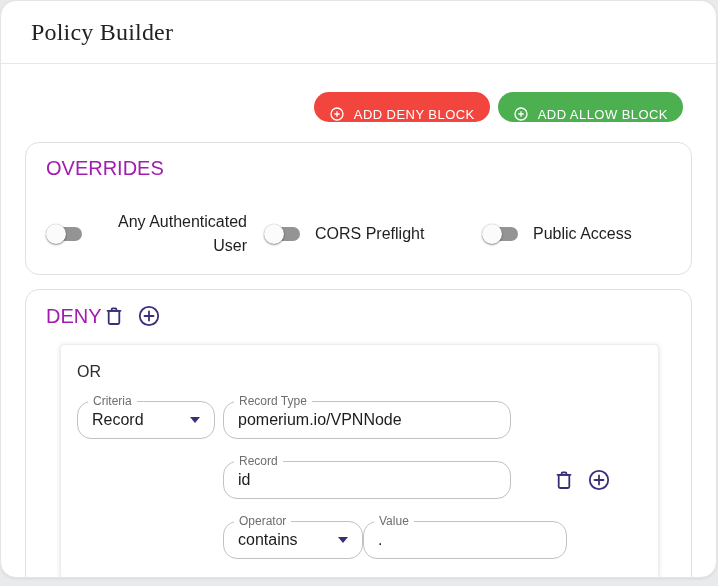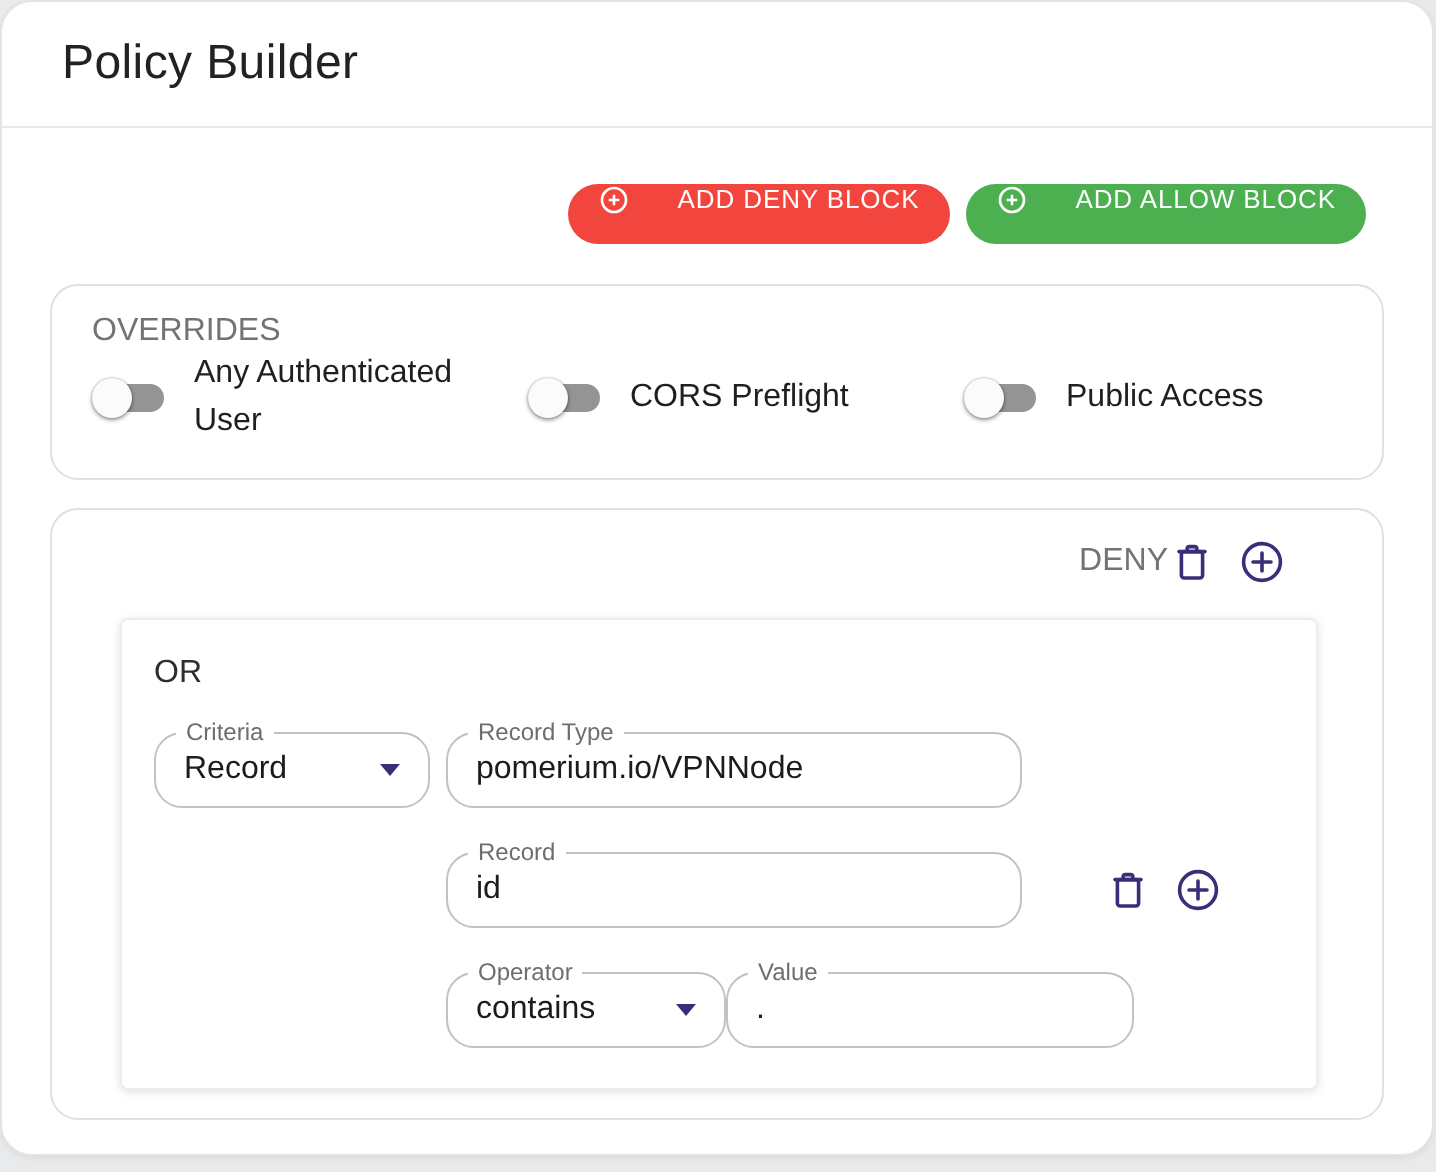--- a/index.html
+++ b/index.html
@@ -22,73 +22,74 @@
   }
   .card-header {
     height:63px;
     border-bottom:1px solid #e8e8e8;
     display:flex; align-items:center;
     padding:0 30px;
   }
   .card-header .title {
     font-size:24px; font-weight:500; color:#222222;
     letter-spacing:0.2px;
+    font-family:Liberation Serif, serif;
   }
   .content { padding:28px 24px 0; }
 
   
   .actions { display:flex; justify-content:flex-end; gap:8px; padding-right:9px; }
   .btn {
-    display:inline-flex; align-items:flex-start; gap:24px;
+    display:inline-flex; align-items:flex-end; gap:9px;
     height:30px; padding:0 15px;
     border:none; border-radius:15px;
     color:#ffffff; font-family:inherit;
     font-size:13px; font-weight:500; letter-spacing:0.45px;
     cursor:pointer; white-space:nowrap;
   }
   .btn svg { width:16px; height:16px; display:block; }
   .btn-deny  { background:#f2453d; }
   .btn-allow { background:#4caf50; }
 
   
   .section {
     border:1px solid #e0e0e0;
     border-radius:14px;
     margin-top:20px;
     padding:12px 12px 16px;
     background:#fff;
   }
   .section-title {
-    font-size:16px; font-weight:400; color:#737373;
+    font-size:20px; font-weight:400; color:#a21caf;
     padding:2px 0 0 8px;
   }
 
   
-  .toggles { display:flex; margin-top:0; padding-left:8px; }
+  .toggles { display:flex; margin-top:30px; padding-left:8px;text-align:right; }
   .toggle-item { display:flex; align-items:center; gap:13px; width:218px; }
   .toggle-item:last-child { width:auto;gap:13px; }
   .switch { position:relative; width:38px; height:22px; flex:none; cursor:pointer; }
   .switch .track {
     position:absolute; left:3px; top:4px;
     width:33px; height:14px; border-radius:7px;
     background:#949494;
   }
   .switch .knob {
     position:absolute; left:0; top:1px;
     width:20px; height:20px; border-radius:50%;
     background:#fbfbfb;
     box-shadow:0 1px 2px rgba(0,0,0,0.42), 0 0 1px rgba(0,0,0,0.3);
   }
   .toggle-label { font-size:16px; color:#1f1f1f; line-height:24px; }
   .toggle-label.narrow { max-width:150px; }
 
   
   .deny-section { margin-top:14px; padding-bottom:14px; }
   .deny-header {
-    display:flex; align-items:center; justify-content:flex-end;
+    display:flex; align-items:center; justify-content:flex-start;
     padding:2px 36px 0 8px;
   }
   .icon-row { display:flex; gap:11px; align-items:center; }
   .icon-btn {
     width:24px; height:24px; padding:0;
     background:none; border:none; color:#3b2e79; cursor:pointer;
   }
   .icon-btn svg { width:24px; height:24px; display:block; }
 
   .or-card {

